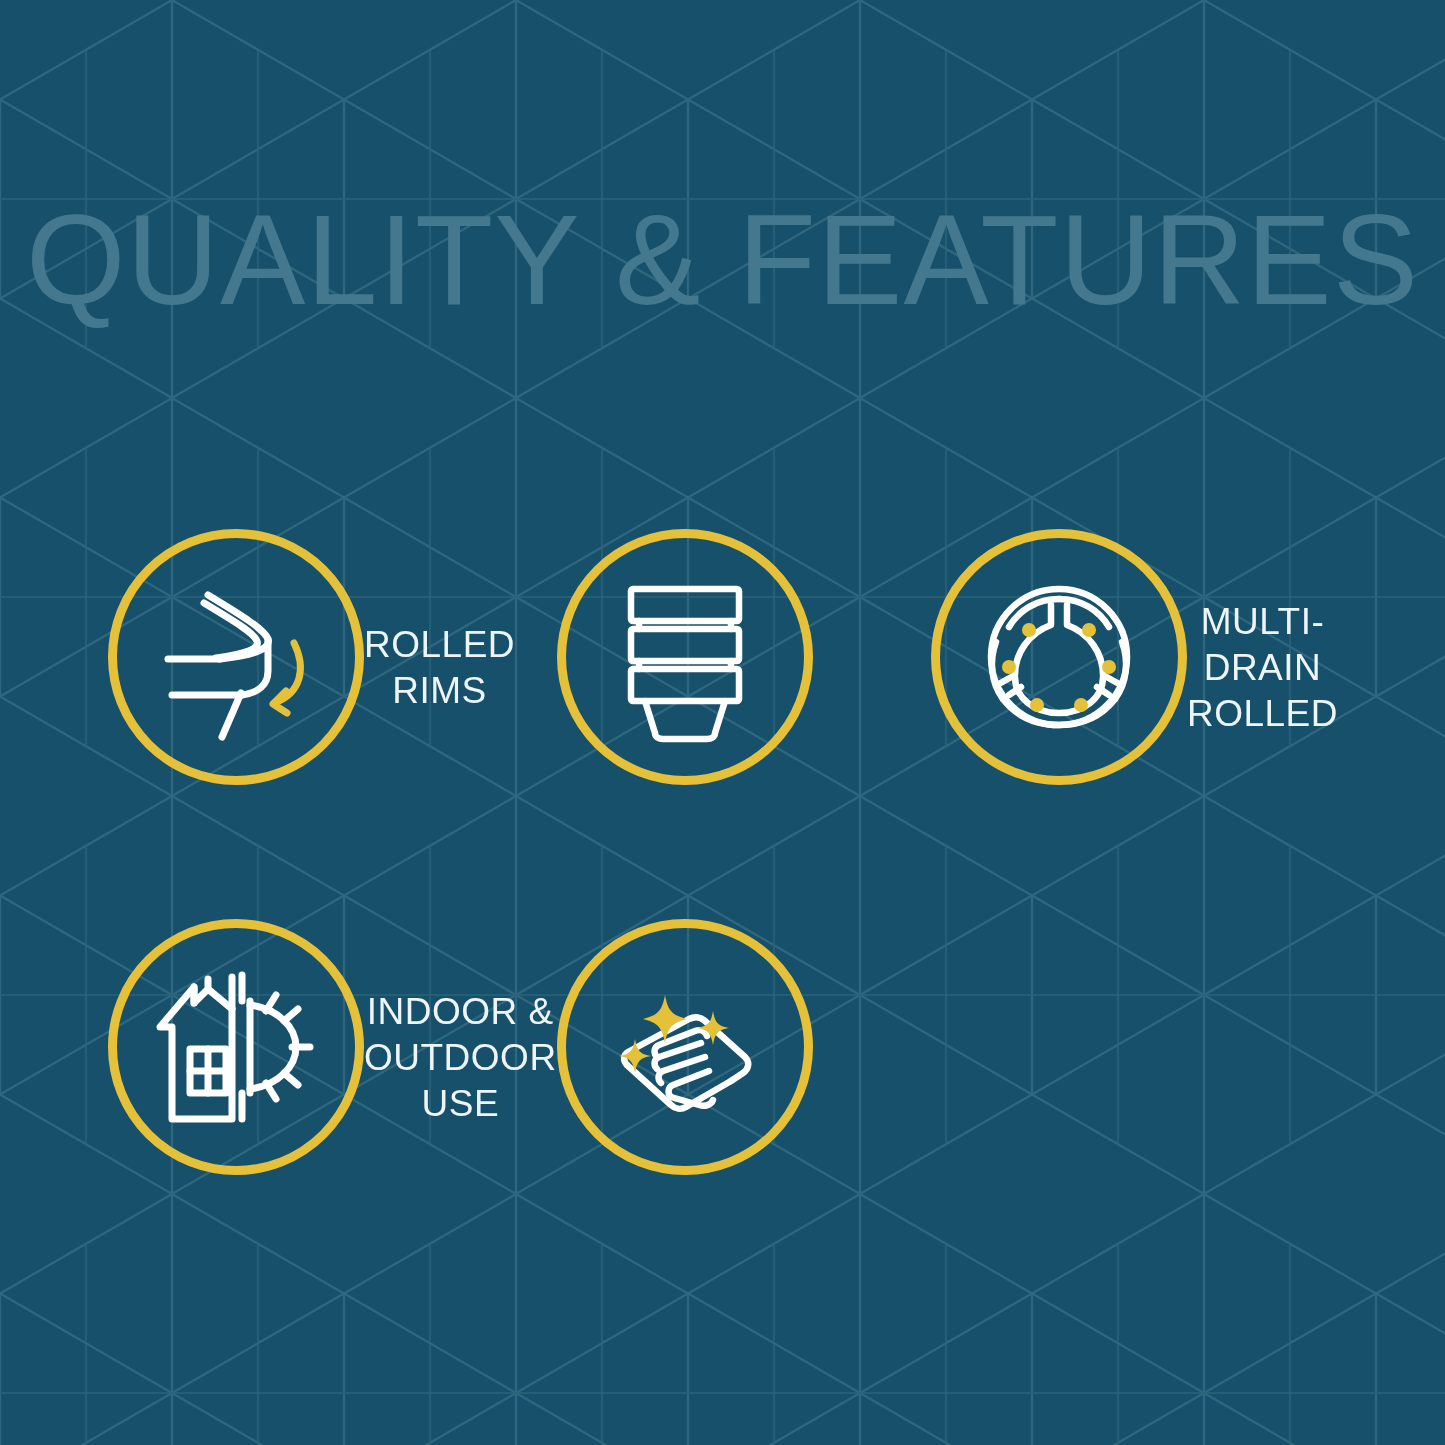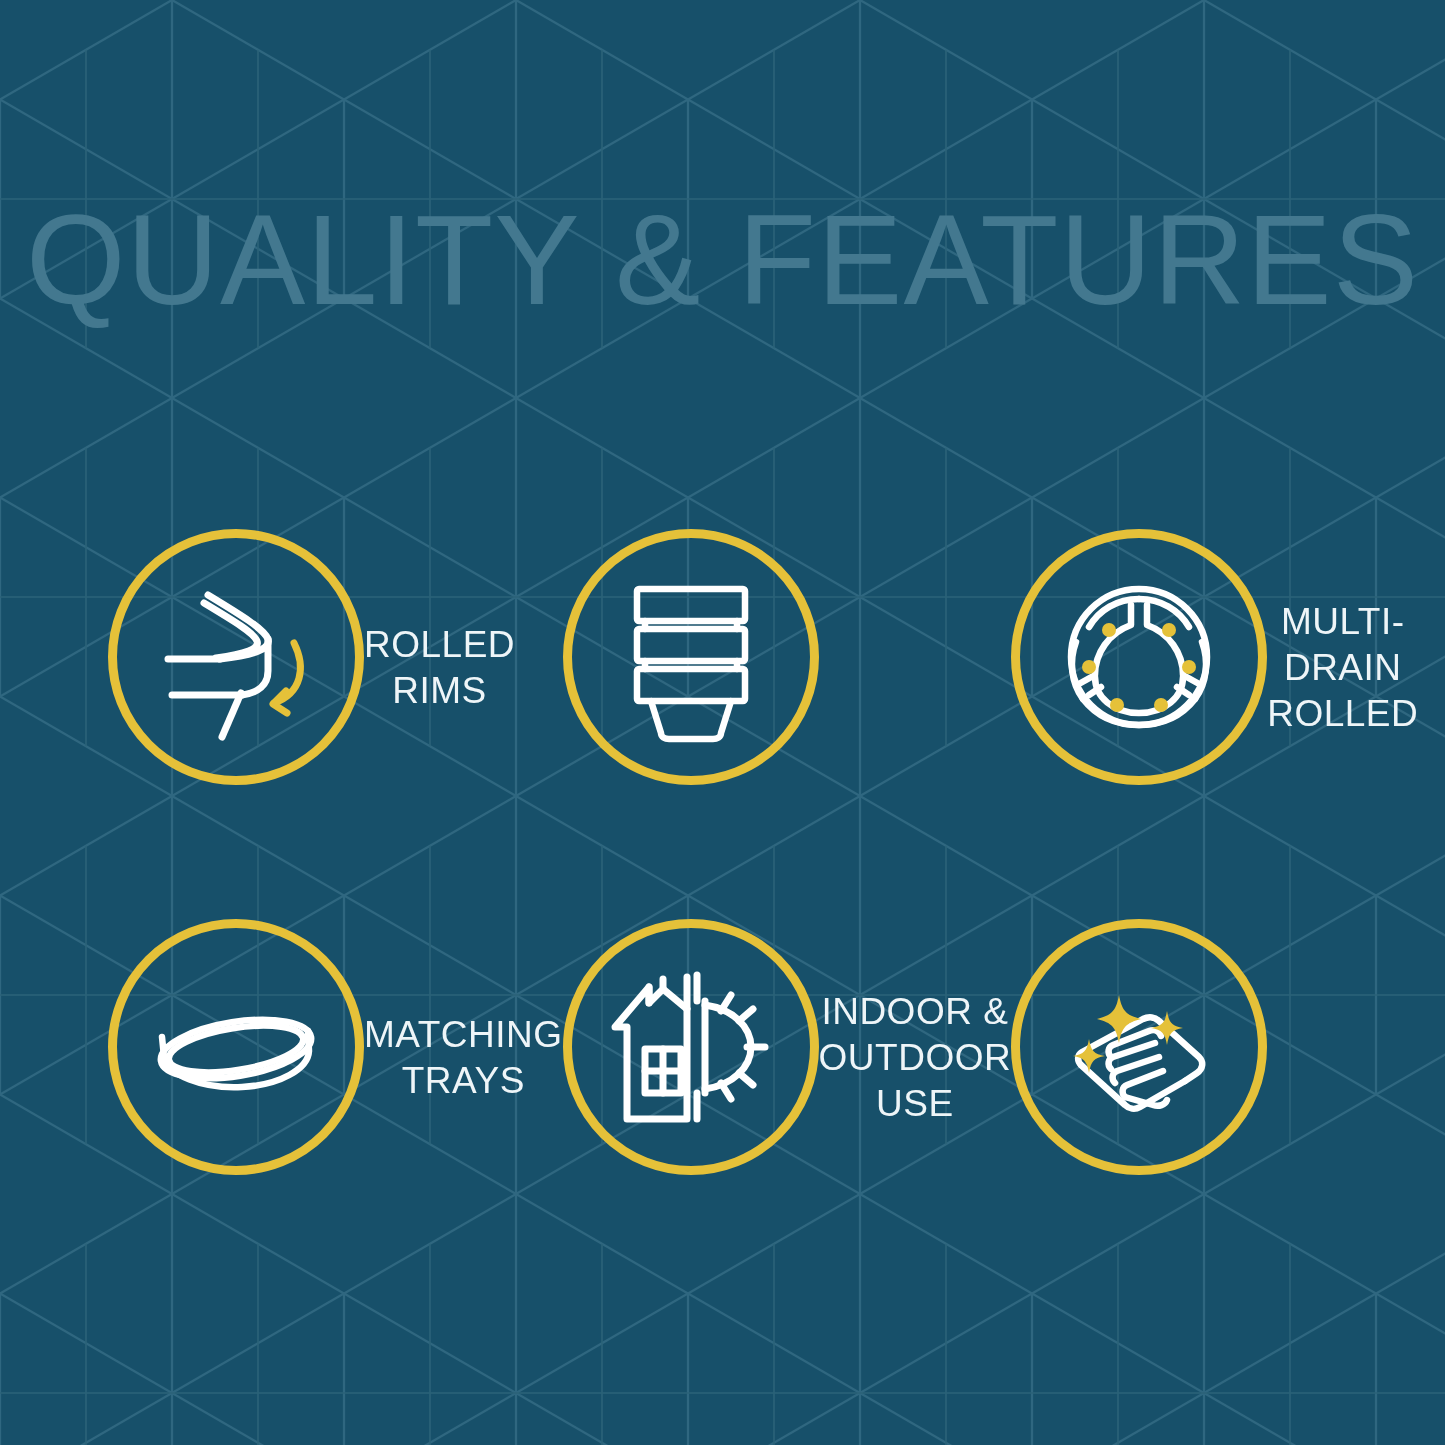--- a/index.html
+++ b/index.html
@@ -181,36 +181,20 @@
             <circle cx="140" cy="100" r="7"></circle>
             <circle cx="68" cy="138" r="7"></circle>
             <circle cx="112" cy="138" r="7"></circle>
           </g>
         </svg>
       </div>
       <div class="label">MULTI-DRAIN
 ROLLED</div>
     </div>
 
-    <div class="cell">
-      <div class="badge">
-        <svg width="180" height="180" viewBox="0 0 180 180">
-          <g fill="none" stroke="#ffffff" stroke-width="6.5" stroke-linecap="round" stroke-linejoin="round">
-
-            <ellipse cx="90" cy="92" rx="76" ry="27" transform="rotate(-9 90 92)"></ellipse>
-
-            <ellipse cx="90" cy="92" rx="68" ry="21" transform="rotate(-9 90 92)"></ellipse>
-
-            <path d="M16 80 L18 100 C 22 118, 56 132, 96 130 C 134 128, 162 112, 163 94 L162 74"></path>
-          </g>
-        </svg>
-      </div>
-      <div class="label">MATCHING
-TRAYS</div>
-    </div>
 
     <div class="cell">
       <div class="badge">
         <svg width="180" height="180" viewBox="0 0 180 180">
           <g fill="none" stroke="#ffffff" stroke-width="7" stroke-linecap="round" stroke-linejoin="round">
 
             <path d="M86 20 L86 162 L26 162 L26 70 L14 70 L48 30 L48 46 L62 32 L62 22"></path>
             <path d="M48 30 L48 46"></path>
 
             <path d="M62 32 L86 52"></path>

